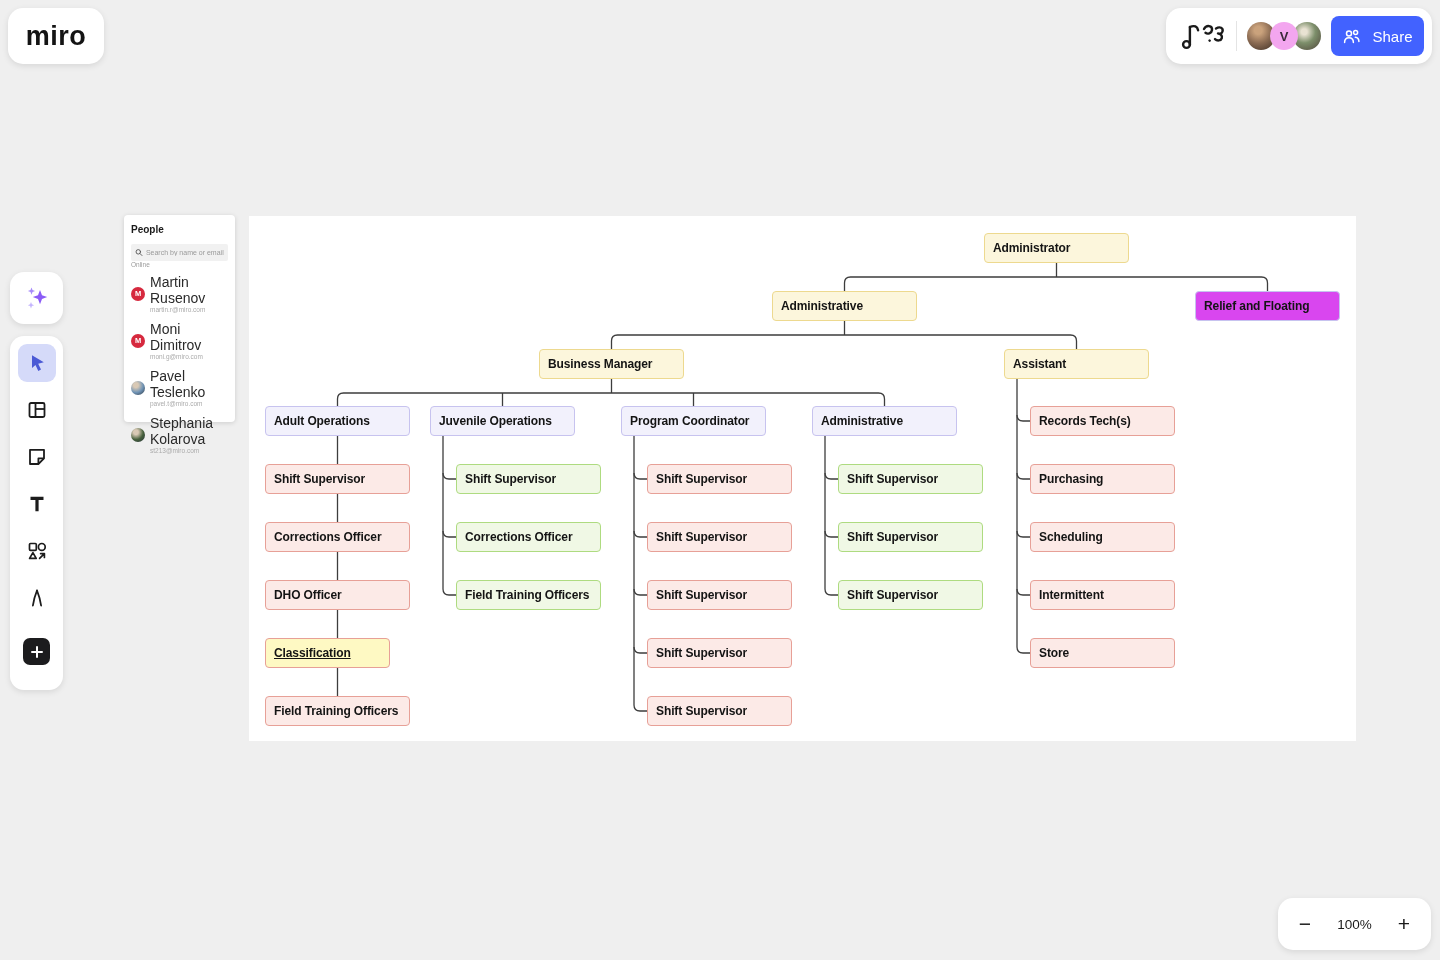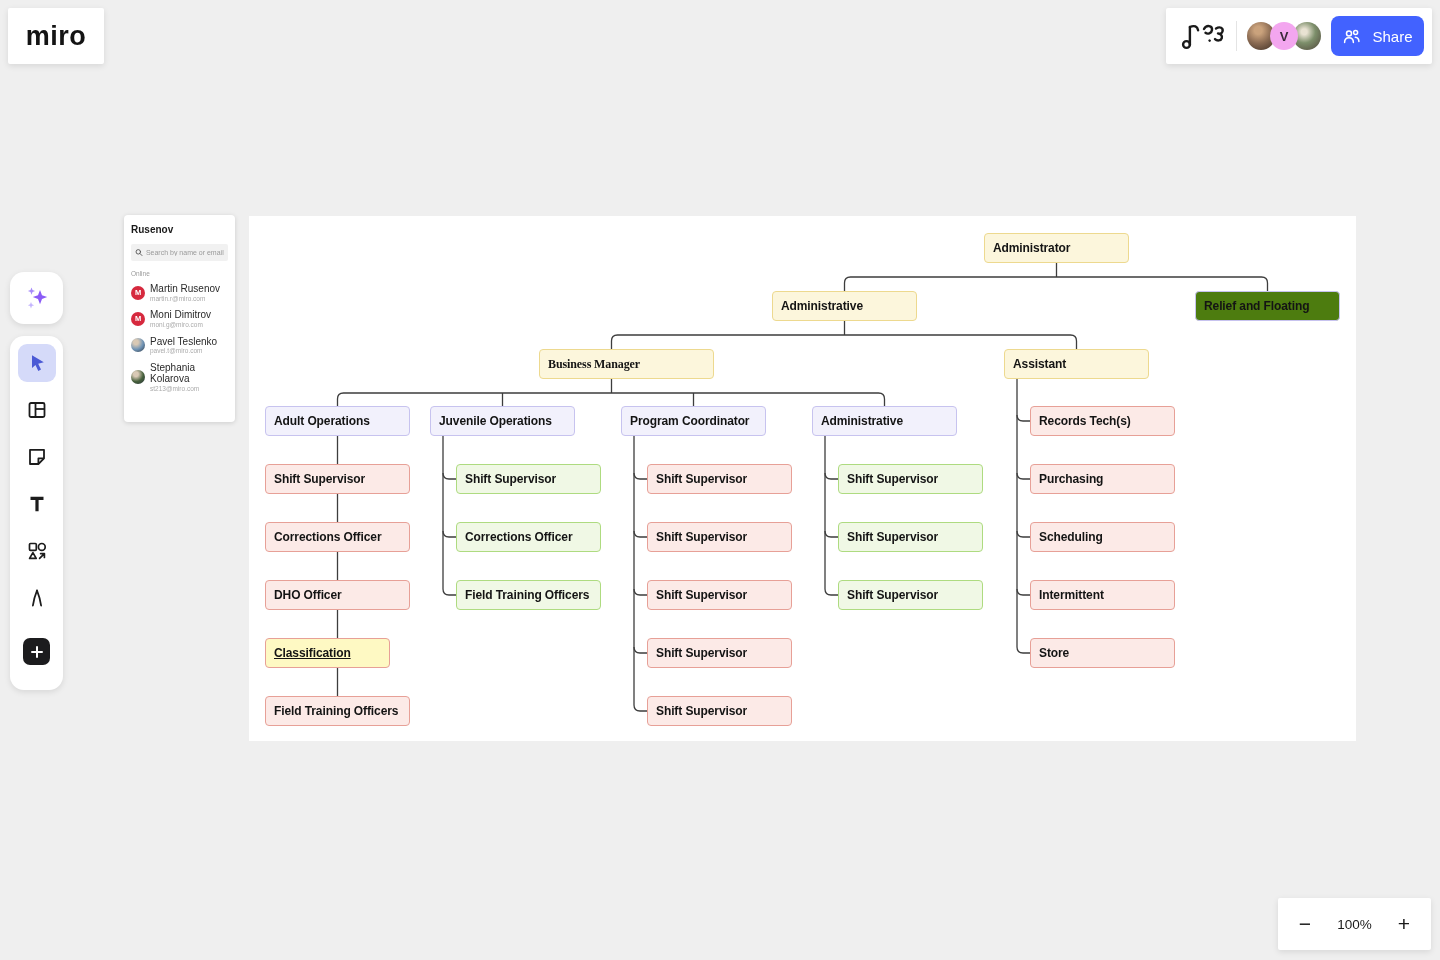--- a/index.html
+++ b/index.html
@@ -1,19 +1,19 @@
 <!DOCTYPE html>
 <html><head>
 <meta charset="utf-8">
 <style>
   * { margin:0; padding:0; box-sizing:border-box; }
   html,body { width:1440px; height:960px; overflow:hidden; }
   body { background:#efefef; font-family:"Liberation Sans", sans-serif; position:relative; }
 
-  .card { background:#fff; border-radius:2px; box-shadow:0 2px 6px rgba(0,0,0,.10); position:absolute; }
+  .card { background:#fff; border-radius:15px; box-shadow:0 2px 6px rgba(0,0,0,.10); position:absolute; }
 
   
   .logo-card { left:8px; top:8px; width:96px; height:56px; display:flex; align-items:center; justify-content:center; cursor:pointer; }
   .logo-text { font-weight:700; font-size:27px; color:#141414; letter-spacing:.5px; }
 
   .top-right { left:1166px; top:8px; width:266px; height:56px; display:flex; align-items:center; padding:0 8px 0 12px; }
   .doodle { width:52px; height:40px; flex:0 0 auto; }
   .tr-divider { width:1px; height:30px; background:#e4e4e4; margin:0 10px 0 6px; }
   .avatar-stack { display:flex; align-items:center; }
   .t-avatar { width:28px; height:28px; border-radius:50%; display:flex; align-items:center; justify-content:center; font-size:13px; font-weight:700; color:#3a2a3a; position:relative; }
@@ -23,27 +23,27 @@
   
   .ai-card { left:10px; top:272px; width:53px; height:52px; display:flex; align-items:center; justify-content:center; cursor:pointer; border-radius:14px; }
   .tool-rail { left:10px; top:336px; width:53px; height:354px; border-radius:14px; display:flex; flex-direction:column; align-items:center; padding:8px 0; gap:9px; }
   .tool-btn { width:38px; height:38px; border-radius:9px; display:flex; align-items:center; justify-content:center; background:transparent; border:none; cursor:pointer; }
   .tool-btn.active { background:#d5daf9; }
   .tool-btn.add { width:27px; height:27px; background:#1c1c1e; border-radius:7px; margin-top:12px; }
 
   
   .people-panel { left:124px; top:215px; width:111px; height:207px; background:#fff; border-radius:4px; box-shadow:0 1px 5px rgba(0,0,0,.14); position:absolute; padding:9px 7px; }
   .pp-title { font-size:10px; font-weight:700; color:#1a1a1a; margin-bottom:9px; }
-  .pp-search { height:17px; background:#f1f1f1; border-radius:2px; display:flex; align-items:center; padding:0 4px; gap:3px; margin-bottom:9px; }
+  .pp-search { height:17px; background:#f1f1f1; border-radius:2px; display:flex; align-items:center; padding:0 4px; gap:3px; }
   .pp-search input { border:none; background:transparent; outline:none; width:100%; font-size:7px; color:#333; font-family:"Liberation Sans",sans-serif; }
   .pp-search input::placeholder { color:#9a9a9a; }
   .pp-online { font-size:6.5px; color:#9a9a9a; margin-bottom:6px; }
   .pp-member { display:flex; align-items:center; gap:5px; margin-bottom:7px; cursor:pointer; }
   .pp-avatar { width:14px; height:14px; border-radius:50%; flex:0 0 auto; display:flex; align-items:center; justify-content:center; font-size:7.5px; font-weight:700; color:#fff; }
-  .pp-name { font-size:10px; color:#2a2a2a; font-weight:400; line-height:1.15; }
+  .pp-name { font-size:14px; color:#2a2a2a; font-weight:400; line-height:1.15; }
   .pp-email { font-size:6.5px; color:#ababab; line-height:1.2; }
 
   
   .board-canvas { position:absolute; left:249px; top:216px; width:1107px; height:525px; background:#ffffff; }
   .board-canvas svg.connectors { position:absolute; left:0; top:0; width:100%; height:100%; }
   .org-node { position:absolute; display:flex; align-items:center; padding-left:8px; border-radius:4px; border:1.5px solid; font-size:12px; font-weight:700; color:#141414; cursor:pointer; letter-spacing:-0.1px; }
 
   
   .zoom-widget { left:1278px; top:898px; width:153px; height:52px; display:flex; align-items:center; justify-content:space-between; padding:0 14px; }
   .zoom-btn { background:none; border:none; font-size:21px; color:#1a1a1a; cursor:pointer; width:26px; height:26px; display:flex; align-items:center; justify-content:center; font-family:"Liberation Sans",sans-serif; }
@@ -80,22 +80,22 @@
       <path d="M 576 315 Q 576 321 582 321 L 589 321" fill="none" stroke="#3d3d3d" stroke-width="1.3"></path>
       <path d="M 768 163 L 768 431 Q 768 437 774 437 L 781 437" fill="none" stroke="#3d3d3d" stroke-width="1.3"></path>
       <path d="M 768 199 Q 768 205 774 205 L 781 205" fill="none" stroke="#3d3d3d" stroke-width="1.3"></path>
       <path d="M 768 257 Q 768 263 774 263 L 781 263" fill="none" stroke="#3d3d3d" stroke-width="1.3"></path>
       <path d="M 768 315 Q 768 321 774 321 L 781 321" fill="none" stroke="#3d3d3d" stroke-width="1.3"></path>
       <path d="M 768 373 Q 768 379 774 379 L 781 379" fill="none" stroke="#3d3d3d" stroke-width="1.3"></path>
     </svg>
   <div id="org-nodes">
       <div class="org-node" style="left: 735px; top: 17px; width: 145px; height: 30px; background: rgb(252, 246, 220); border-color: rgb(237, 217, 143); text-align: right;">Administrator</div>
       <div class="org-node" style="left: 523px; top: 75px; width: 145px; height: 30px; background: rgb(252, 246, 220); border-color: rgb(237, 217, 143);">Administrative</div>
-      <div class="org-node" style="left: 946px; top: 75px; width: 145px; height: 30px; background: #4d7c0f; border-color: rgb(199, 195, 239);">Relief and Floating</div>
-      <div class="org-node" style="left: 290px; top: 133px; width: 175px; height: 30px; background: rgb(252, 246, 220); border-color: rgb(237, 217, 143); font-family: Liberation Serif, serif;">Business Manager</div>
+      <div class="org-node" style="left: 946px; top: 75px; width: 145px; height: 30px; background: #d946ef; border-color: rgb(199, 195, 239);">Relief and Floating</div>
+      <div class="org-node" style="left: 290px; top: 133px; width: 145px; height: 30px; background: rgb(252, 246, 220); border-color: rgb(237, 217, 143);">Business Manager</div>
       <div class="org-node" style="left: 755px; top: 133px; width: 145px; height: 30px; background: rgb(252, 246, 220); border-color: rgb(237, 217, 143);">Assistant</div>
       <div class="org-node" style="left: 16px; top: 190px; width: 145px; height: 30px; background: rgb(242, 241, 252); border-color: rgb(199, 195, 239);">Adult Operations</div>
       <div class="org-node" style="left: 181px; top: 190px; width: 145px; height: 30px; background: rgb(242, 241, 252); border-color: rgb(199, 195, 239);">Juvenile Operations</div>
       <div class="org-node" style="left: 372px; top: 190px; width: 145px; height: 30px; background: rgb(242, 241, 252); border-color: rgb(199, 195, 239);">Program Coordinator</div>
       <div class="org-node" style="left: 563px; top: 190px; width: 145px; height: 30px; background: rgb(242, 241, 252); border-color: rgb(199, 195, 239);">Administrative</div>
       <div class="org-node" style="left: 781px; top: 190px; width: 145px; height: 30px; background: rgb(252, 234, 231); border-color: rgb(231, 160, 151);">Records Tech(s)</div>
       <div class="org-node" style="left: 16px; top: 248px; width: 145px; height: 30px; background: rgb(252, 234, 231); border-color: rgb(231, 160, 151);">Shift Supervisor</div>
       <div class="org-node" style="left: 16px; top: 306px; width: 145px; height: 30px; background: rgb(252, 234, 231); border-color: rgb(231, 160, 151);">Corrections Officer</div>
       <div class="org-node" style="left: 16px; top: 364px; width: 145px; height: 30px; background: rgb(252, 234, 231); border-color: rgb(231, 160, 151);">DHO Officer</div>
       <div class="org-node" style="left: 16px; top: 422px; width: 125px; height: 30px; background: #fef9c3; border-color: rgb(231, 160, 151); text-decoration: underline;">Classification</div>
@@ -195,21 +195,21 @@
     </svg>
   </button>
   <button class="tool-btn add">
     <svg width="14" height="14" viewBox="0 0 14 14" stroke="#ffffff" stroke-width="2" stroke-linecap="round">
       <path d="M7 2 V12 M2 7 H12"></path>
     </svg>
   </button>
 </div>
 
 <div class="people-panel">
-  <div class="pp-title">Rusenov</div>
+  <div class="pp-title">People</div>
   <div class="pp-search">
     <svg width="9" height="9" viewBox="0 0 12 12" fill="none" stroke="#555" stroke-width="1.4" stroke-linecap="round">
       <circle cx="5" cy="5" r="3.4"></circle>
       <path d="M7.6 7.6 L10.6 10.6"></path>
     </svg>
     <input type="text" placeholder="Search by name or email" style="">
   </div>
   <div class="pp-online">Online</div>
   <div id="pp-members">
       <div class="pp-member">

